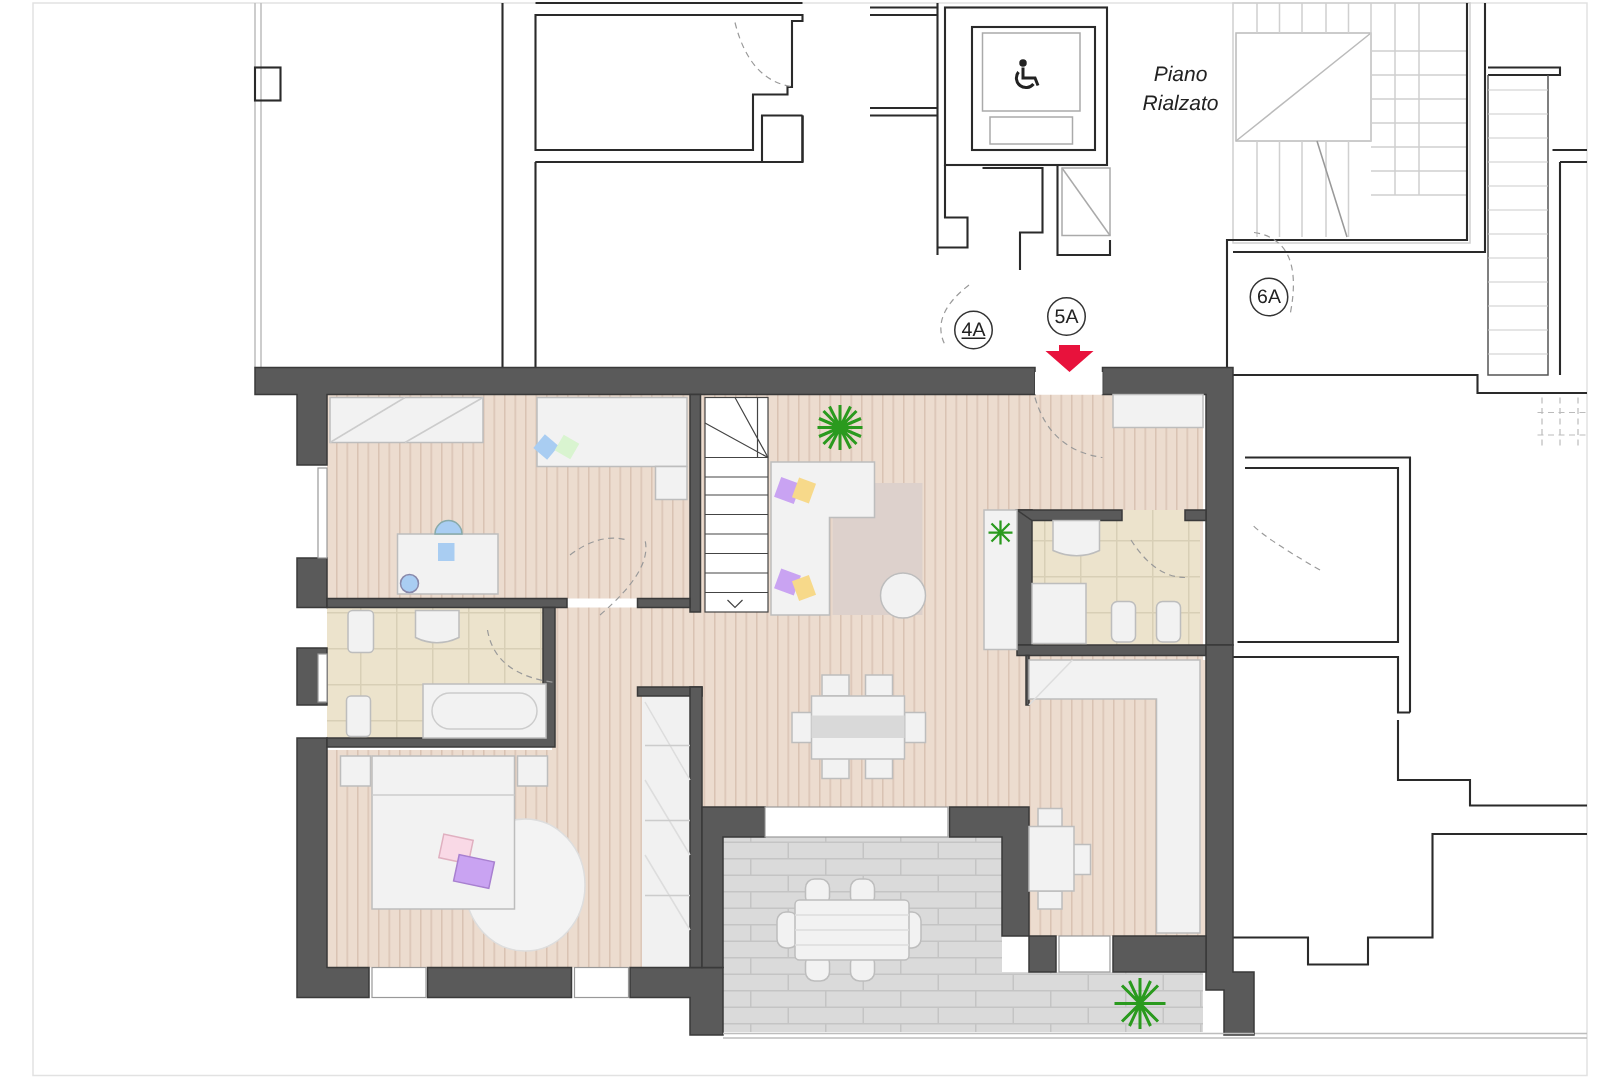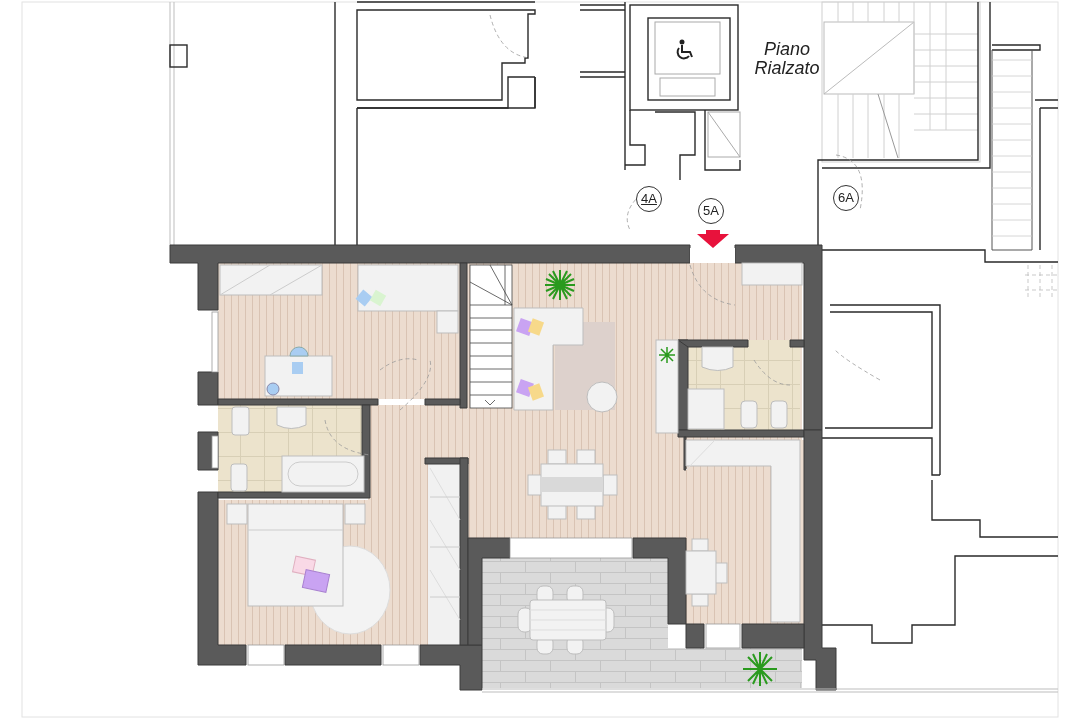--- a/index.html
+++ b/index.html
@@ -1,19 +1,19 @@
 <!DOCTYPE html>
 <html><head>
 <meta charset="utf-8">
 <style>
   html, body { margin: 0; padding: 0; background: #ffffff; }
   body { width: 1080px; height: 720px; overflow: hidden; position: relative; font-family: "Liberation Sans", sans-serif; }
   #plan { position: absolute; left: 0; top: 0; width: 1080px; height: 720px; }
   .lbl { position: absolute; font-family: "Liberation Sans", sans-serif; color: #222; }
-  .floor-label { left: 752px; top: 40px; width: 70px; text-align: center; font-size: 18px; font-style: italic; line-height: 19px; }
+  .floor-label { left: 752px; top: 40px; width: 70px; text-align: center; font-size: 14px; font-style: italic; line-height: 19px; }
   .unit-tag { position: absolute; width: 24px; height: 24px; border: 1px solid #333; border-radius: 50%; background: #fff;
               font-size: 13px; line-height: 24px; text-align: center; color: #222; box-sizing: content-box; }
   .wall { fill: #5a5a5a; stroke: #3a3a3a; stroke-width: 1; }
   .thin { fill: none; stroke: #2a2a2a; stroke-width: 1.4; }
   .grey-line { fill: none; stroke: #bdbdbd; stroke-width: 1; }
   .door-arc { fill: none; stroke: #9a9a9a; stroke-width: 0.8; stroke-dasharray: 4 3; }
   .furn { fill: #f2f2f2; stroke: #bdbdbd; stroke-width: 1; }
   .stair-line { stroke: #444; stroke-width: 0.8; }
 </style>
 </head>
@@ -263,15 +263,15 @@
     <path d="M682 45 V52 H690 L692 57"></path>
     <path d="M679 48 A6 6 0 1 0 689 56"></path>
   </g>
 </svg>
 
 <div class="lbl floor-label">
   <div>Piano</div>
   <div>Rialzato</div>
 </div>
 
-<div class="unit-tag" style="left:636px; top:186px;text-decoration:underline;">4A</div>
+<div class="unit-tag" style="left:636px; top:207px;text-decoration:underline;">4A</div>
 <div class="unit-tag" style="left:698px; top:198px;text-align:center;">5A</div>
 <div class="unit-tag" style="left:833px; top:185px;">6A</div>
 
 </body></html>

